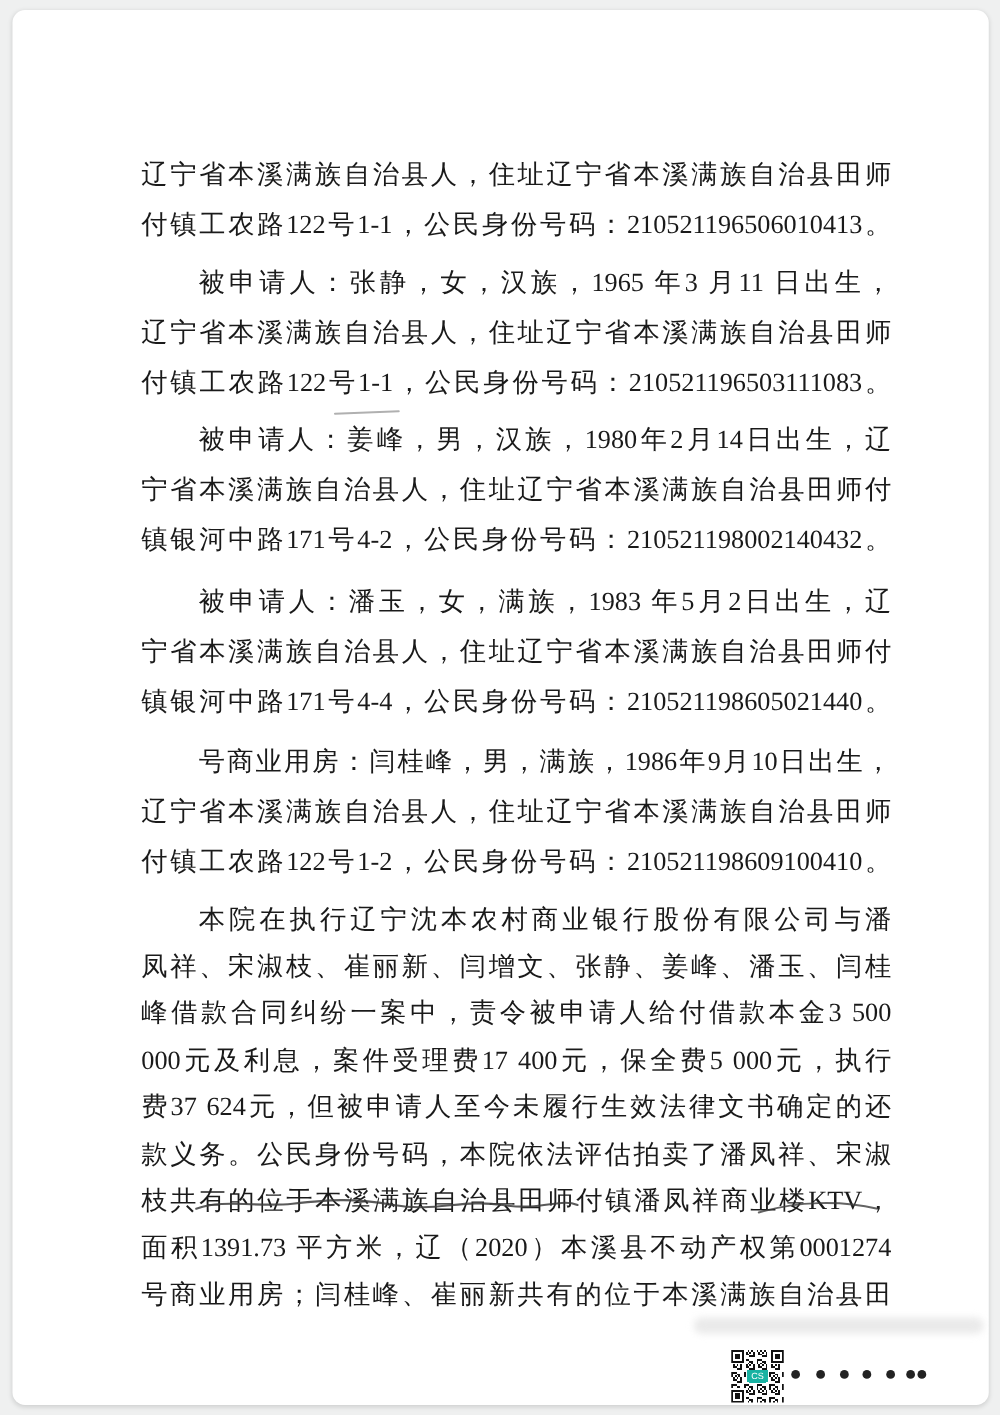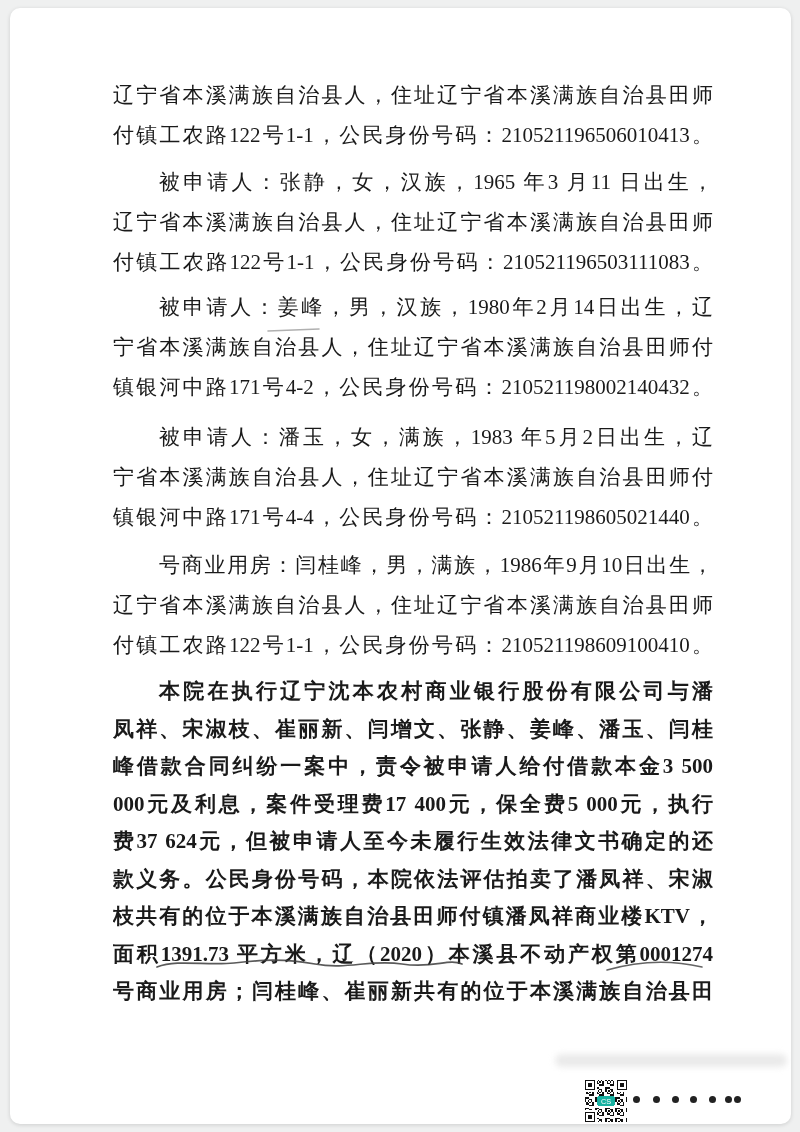--- a/index.html
+++ b/index.html
@@ -16,39 +16,40 @@
     width:781px;height:1116px;
     background:#ffffff;
     border-radius:10px;
     box-shadow:0 1px 4px rgba(0,0,0,0.14);
     overflow:hidden;
   }
   .para{
     position:absolute;left:103px;width:600px;
     color:#1a1a1a;
     font-size:21px;
+    margin-top:44px;
   }
   .para .line{
     text-align:justify;
     text-align-last:justify;
     line-height:40px;
     height:40px;
     overflow:hidden;
   }
   .para .line.indent{
     padding-left:46px;
     width:554px;
   }
   .p0{top:67px;}
   .p1{top:154px;}
   .p2{top:279px;}
   .p3{top:409px;}
   .p4{top:537px;}
   .p5{top:665px;}
-  .p5 .line{line-height:37.5px;height:37.5px;font-weight:bold;}
+  .p5 .line{line-height:37.5px;height:37.5px;}
   .marks{
     position:absolute;left:0;top:0;width:781px;height:1116px;
     pointer-events:none;
   }
   .scan-artifact{
     position:absolute;left:545px;top:1046px;width:232px;height:13px;
     background:#eaeaea;border-radius:7px;filter:blur(3px);
   }
   .qr{
     position:absolute;left:575px;top:1072px;width:42px;height:42px;
@@ -79,21 +80,21 @@
         <div class="line">镇银河中路171号4-2，公民身份号码：210521198002140432。</div>
       </div>
       <div class="para p3">
         <div class="line indent">被申请人：潘玉，女，满族，1983 年5月2日出生，辽</div>
         <div class="line">宁省本溪满族自治县人，住址辽宁省本溪满族自治县田师付</div>
         <div class="line">镇银河中路171号4-4，公民身份号码：210521198605021440。</div>
       </div>
       <div class="para p4">
         <div class="line indent">号商业用房：闫桂峰，男，满族，1986年9月10日出生，</div>
         <div class="line">辽宁省本溪满族自治县人，住址辽宁省本溪满族自治县田师</div>
-        <div class="line">付镇工农路122号1-1，公民身份号码：210521198609100410。</div>
+        <div class="line">付镇工农路122号1-2，公民身份号码：210521198609100410。</div>
       </div>
       <div class="para p5">
         <div class="line indent">本院在执行辽宁沈本农村商业银行股份有限公司与潘</div>
         <div class="line">凤祥、宋淑枝、崔丽新、闫增文、张静、姜峰、潘玉、闫桂</div>
         <div class="line">峰借款合同纠纷一案中，责令被申请人给付借款本金3 500</div>
         <div class="line">000元及利息，案件受理费17 400元，保全费5 000元，执行</div>
         <div class="line">费37 624元，但被申请人至今未履行生效法律文书确定的还</div>
         <div class="line">款义务。公民身份号码，本院依法评估拍卖了潘凤祥、宋淑</div>
         <div class="line">枝共有的位于本溪满族自治县田师付镇潘凤祥商业楼KTV，</div>
         <div class="line">面积1391.73 平方米，辽（2020）本溪县不动产权第0001274</div>

